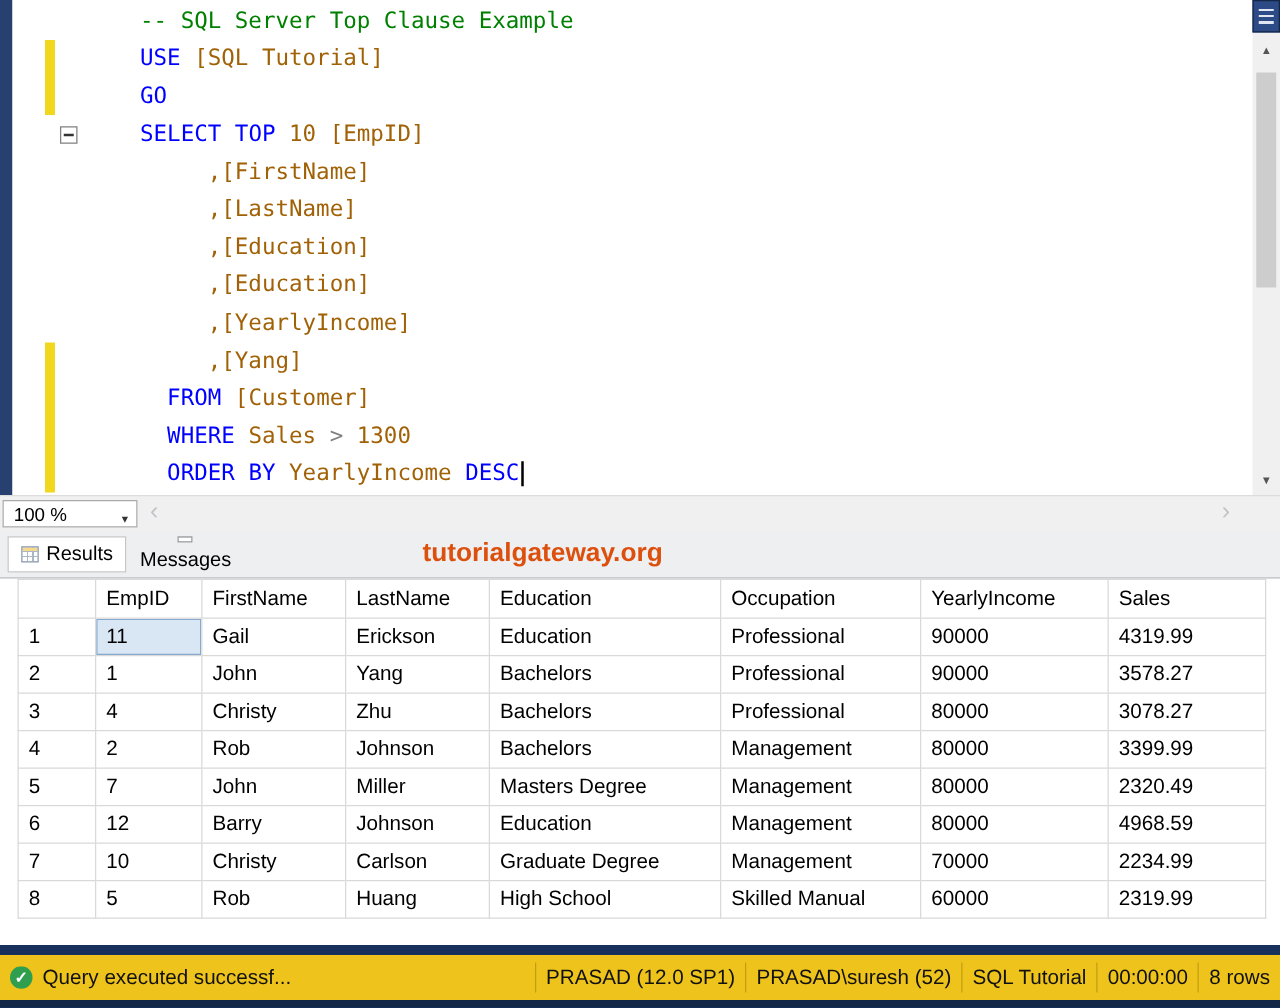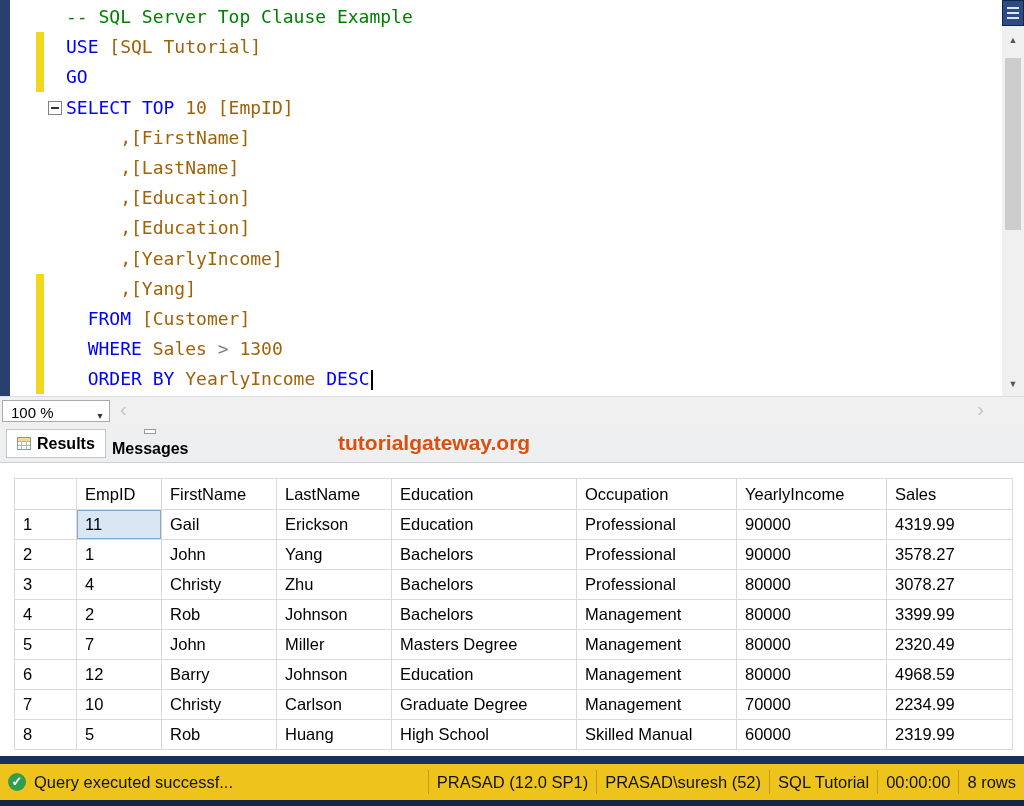--- a/index.html
+++ b/index.html
@@ -11,21 +11,21 @@
   .gutter-strip { position:absolute; left:0; top:0; width:10px; height:396px; background:#27406f; }
   .margin { position:absolute; left:10px; top:0; width:56px; height:396px; background:#fff; }
   .change-bar { position:absolute; left:26px; width:8px; background:#f2d71f; }
   .change-bar.bar1 { top:32px; height:60px; }
   .change-bar.bar2 { top:274px; height:120px; }
   .collapse-box { position:absolute; left:38px; top:101px; width:14px; height:14px; border:1px solid #808080; background:#fff; }
   .collapse-box::after { content:""; position:absolute; left:2px; top:5px; width:8px; height:2px; background:#333; }
 
   .code { position:absolute; left:66px; top:2px; width:936px; height:392px;
           font-family:"DejaVu Sans Mono", monospace; font-size:18px; line-height:30.2px; }
-  .code-line { white-space:pre; height:30.2px; }
+  .code-line { white-space:pre; height:30.2px;margin-left:46px; }
   .tok-keyword { color:#0000ff; }
   .tok-comment { color:#008000; }
   .tok-plain   { color:#a16207; }
   .tok-operator{ color:#808080; }
   .caret { display:inline-block; width:2px; height:20px; background:#000; vertical-align:middle; margin-left:2px; }
 
   .vscroll { position:absolute; right:0; top:0; width:22px; height:396px; background:#f0f0f0; }
   .splitter { position:absolute; left:0; top:0; width:22px; height:26px; background:#2c4a85;
               display:flex; align-items:center; justify-content:center; border:1px solid #122646; }
   .splitter-grip { width:12px; height:13px;
@@ -43,37 +43,37 @@
                 border:1px solid #a9a9a9; display:flex; align-items:flex-end; font-size:15px; cursor:default; }
   .zoom-combo .zc-text { flex:1; padding-left:8px; }
   .zoom-combo .zc-arrow { width:18px; text-align:center; font-size:10px; color:#333; }
   .chev { position:absolute; top:1px; font-size:20px; color:#c0c4c9; }
   .chev.left { left:120px; }
   .chev.right { right:40px; }
 
   
   .tabsbar { position:absolute; left:0; top:424px; width:1024px; height:38px; background:#edeff1; }
   .tab { position:absolute; top:5px; height:29px; display:flex; align-items:center; gap:6px;
-         font-size:16px; color:#000; padding:0 10px; cursor:default;font-weight:bold; }
+         font-size:16px; color:#000; padding:0 10px; cursor:default; }
   .tab.results { left:6px; background:#fff; border:1px solid #c6c6c6; }
   .tab.messages { left:102px;flex-direction:column; }
   .grid-icon { display:inline-block; width:14px; height:13px; border:1px solid #8898ad;
       background:
         linear-gradient(#f7d98c 0 3px, rgba(0,0,0,0) 3px),
         repeating-linear-gradient(to right, rgba(0,0,0,0) 0 3.5px, #aab6c6 3.5px 4.5px),
         repeating-linear-gradient(to bottom, rgba(0,0,0,0) 0 3px, #aab6c6 3px 4px),
         #fff; }
   .messages-icon { display:inline-block; width:12px; height:14px; border:1px solid #9a9a9a;
       background:repeating-linear-gradient(to bottom, #fff 0 3px, #b9c6d8 3px 4px), #fff; }
   .logo { position:absolute; left:338px; top:7px; font-size:21px; font-weight:bold; color:#dd4f0d; }
 
   
   .gridwrap { position:absolute; left:0; top:462px; width:1024px; height:294px; background:#fff;
               border-top:1px solid #cfcfcf; }
-  table.grid { position:absolute; left:14px; top:15px; border-collapse:collapse; table-layout:fixed;
+  table.grid { position:absolute; left:14px; top:0; border-collapse:collapse; table-layout:fixed;
                font-size:16.5px; }
   table.grid col.c0 { width:62px; }  table.grid col.c1 { width:85px; }
   table.grid col.c2 { width:115px; } table.grid col.c3 { width:115px; }
   table.grid col.c4 { width:185px; } table.grid col.c5 { width:160px; }
   table.grid col.c6 { width:150px; } table.grid col.c7 { width:126px; }
   table.grid th, table.grid td { border:1px solid #d9d9d9; padding:0 8px; text-align:left;
       font-weight:normal; white-space:nowrap; overflow:hidden; height:30px; background:#fff; }
   table.grid thead th { height:31px; }
   table.grid td.sel { background:#d9e7f5; box-shadow:inset 0 0 0 1px #86a9cf;padding-left:8px; }
 

